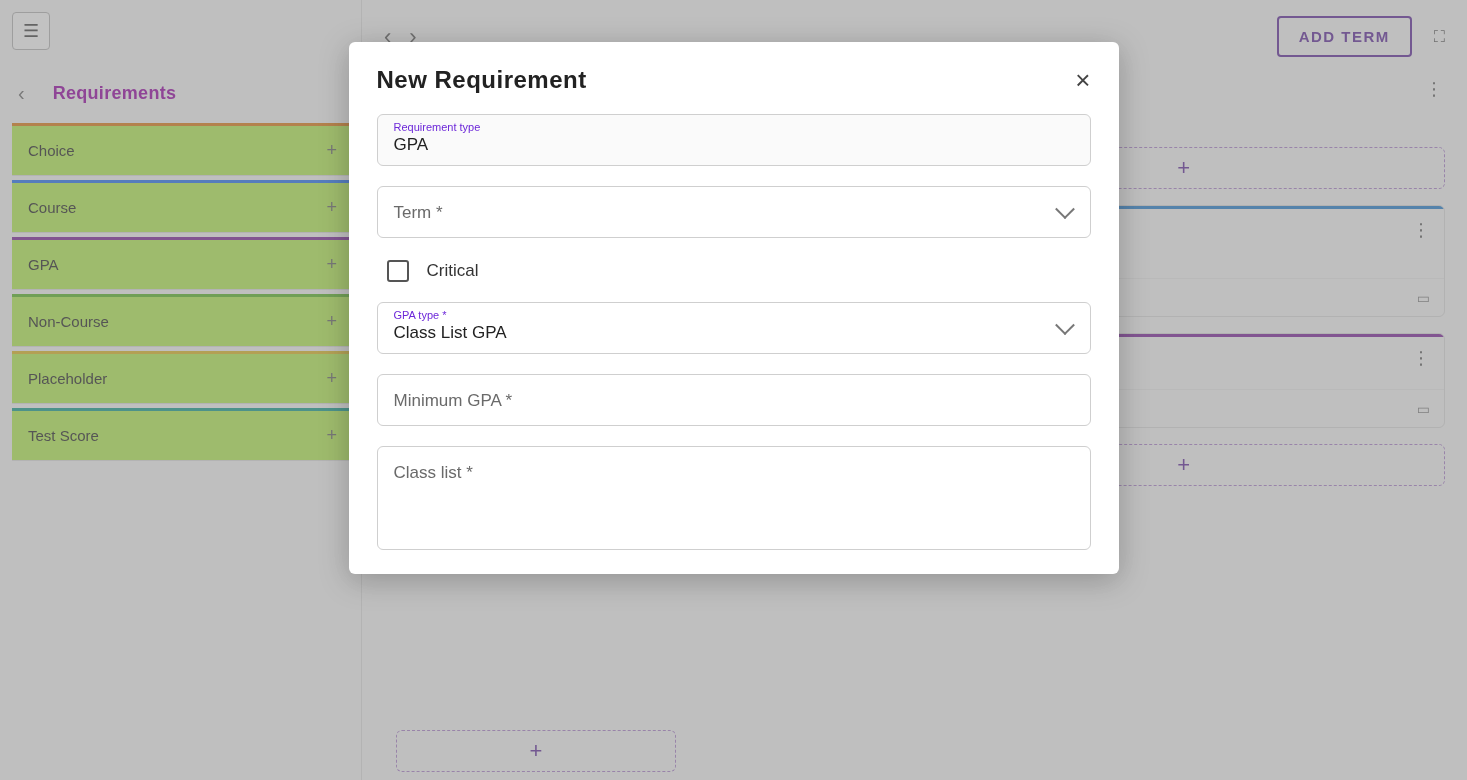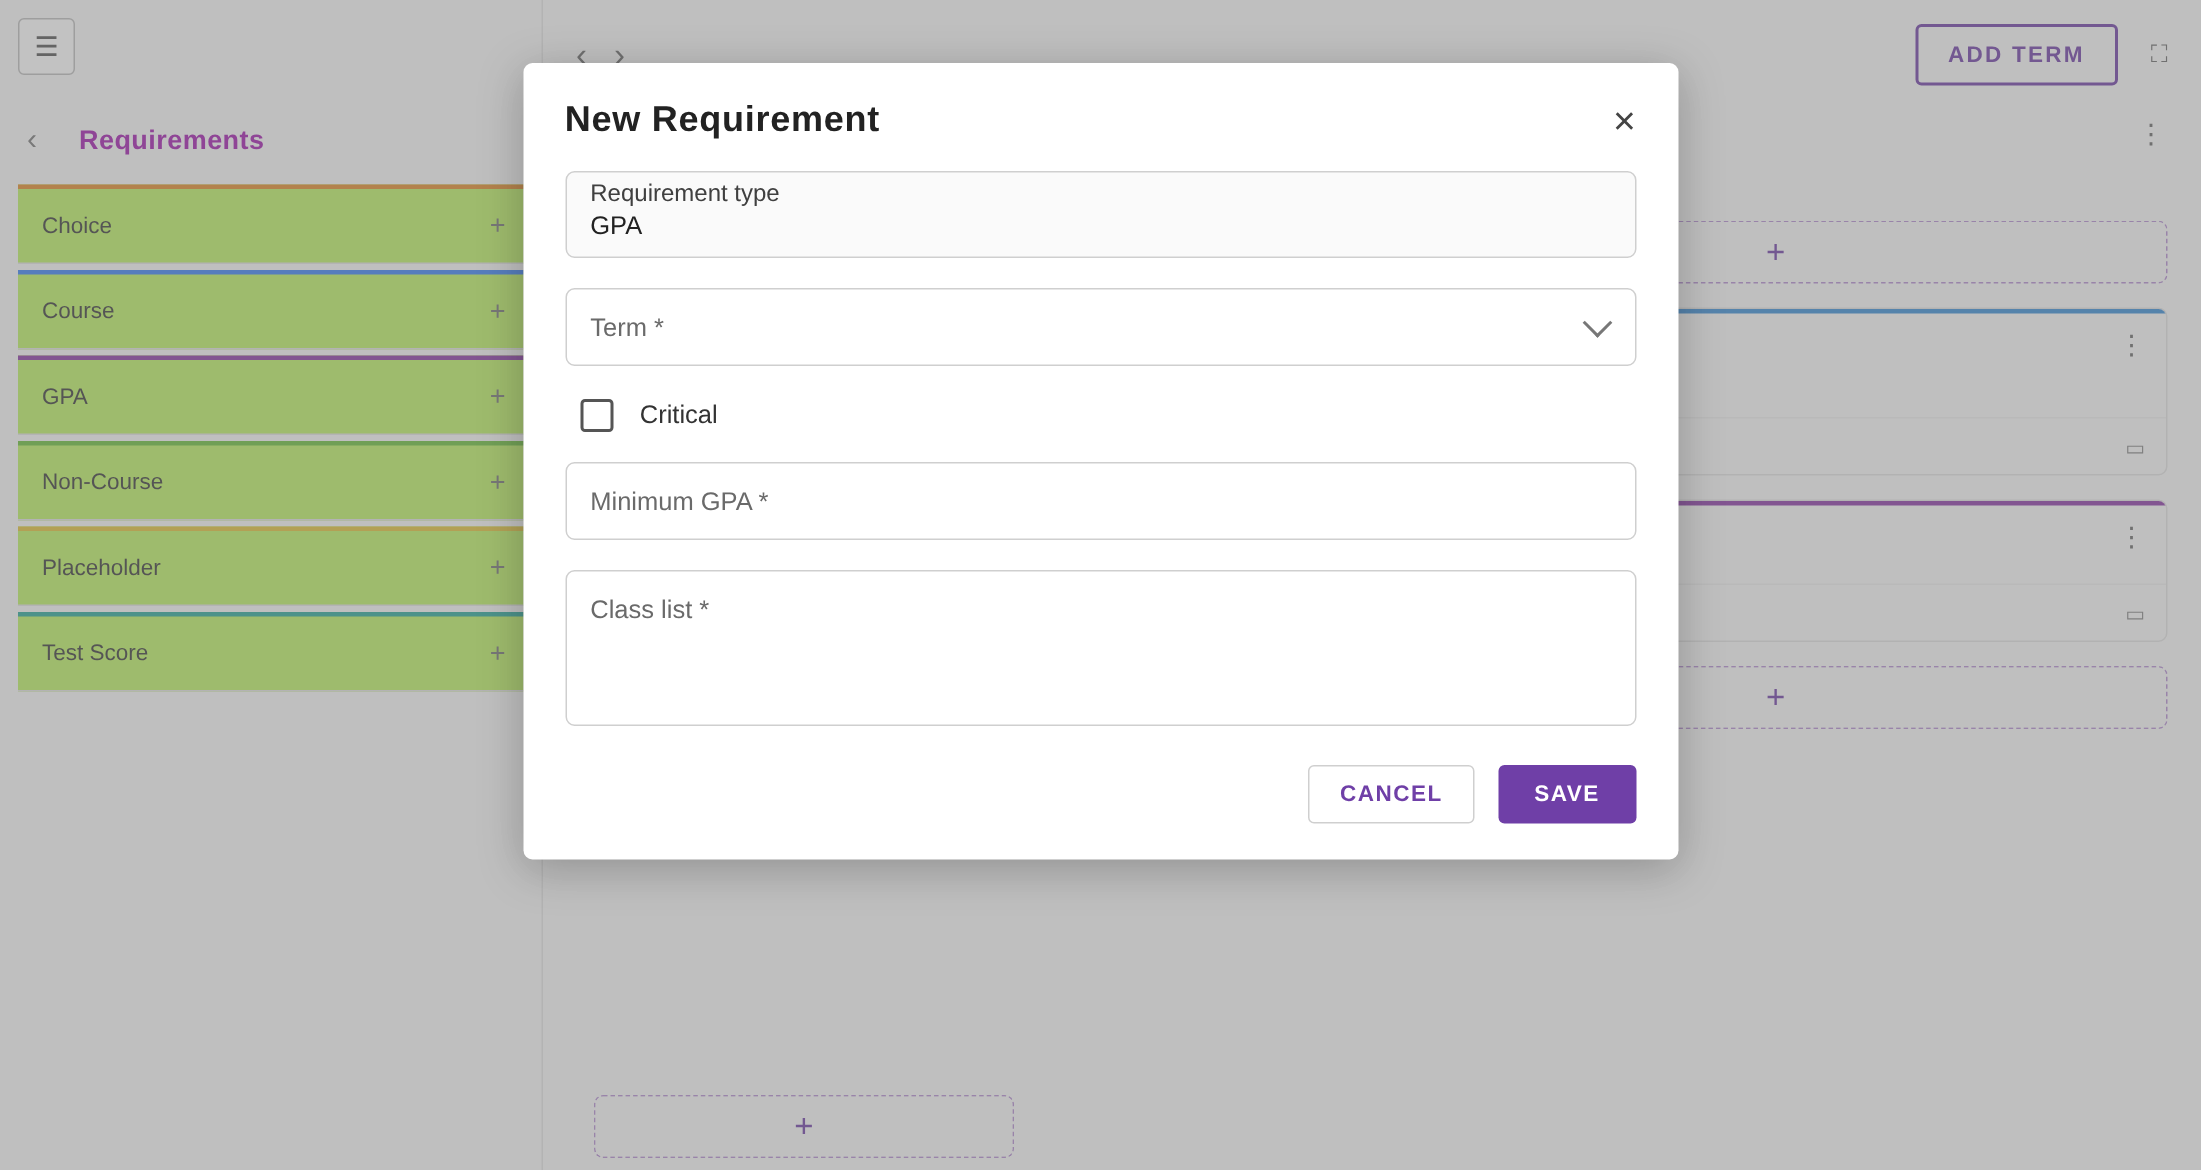--- a/index.html
+++ b/index.html
@@ -107,21 +107,21 @@
   }
   .modal-head { display:flex; justify-content:space-between; align-items:center; margin-bottom:14px; }
   .modal-title { font-size: 24px; font-weight: 700; color:#222; letter-spacing:0.5px; }
   .close-x { font-size: 26px; color:#444; cursor:pointer; line-height:1; }
 
   .field {
     border:1px solid #cfcfcf; border-radius:6px; padding:6px 16px 10px;
     margin-top:20px; position:relative; min-height:52px;
   }
   .field.filled { background:#fafafa; }
-  .field-label-small { font-size:16px; color:#404040; }
+  .field-label-small { font-size:11px; color:#6d28d9; }
   .field-value { font-size:17px; color:#222; margin-top:2px; }
   .field.float .float-label {
     font-size:17px; color:#6a6a6a; position:absolute; top:16px; left:16px;
   }
   .field.select::after {
     content:""; position:absolute; right:18px; top:50%; width:12px; height:12px;
     border-right:2px solid #777; border-bottom:2px solid #777;
     transform: translateY(-70%) rotate(45deg);
   }
   .field.tall { min-height:104px; }
@@ -266,27 +266,27 @@
 
     <div class="field float select">
       <span class="float-label">Term *</span>
     </div>
 
     <div class="checkbox-row">
       <div class="checkbox"></div>
       <span class="checkbox-label">Critical</span>
     </div>
 
+    <div class="field select">
+      <div class="field-label-small">GPA type *</div>
+      <div class="field-value">Class List GPA</div>
+    </div>
 
     <div class="field float">
       <span class="float-label">Minimum GPA *</span>
     </div>
 
     <div class="field float tall">
       <span class="float-label">Class list *</span>
     </div>
 
-    <div class="modal-actions">
-      <button class="btn-cancel">CANCEL</button>
-      <button class="btn-save">SAVE</button>
-    </div>
   </div>
 </div>
 
 </body></html>

